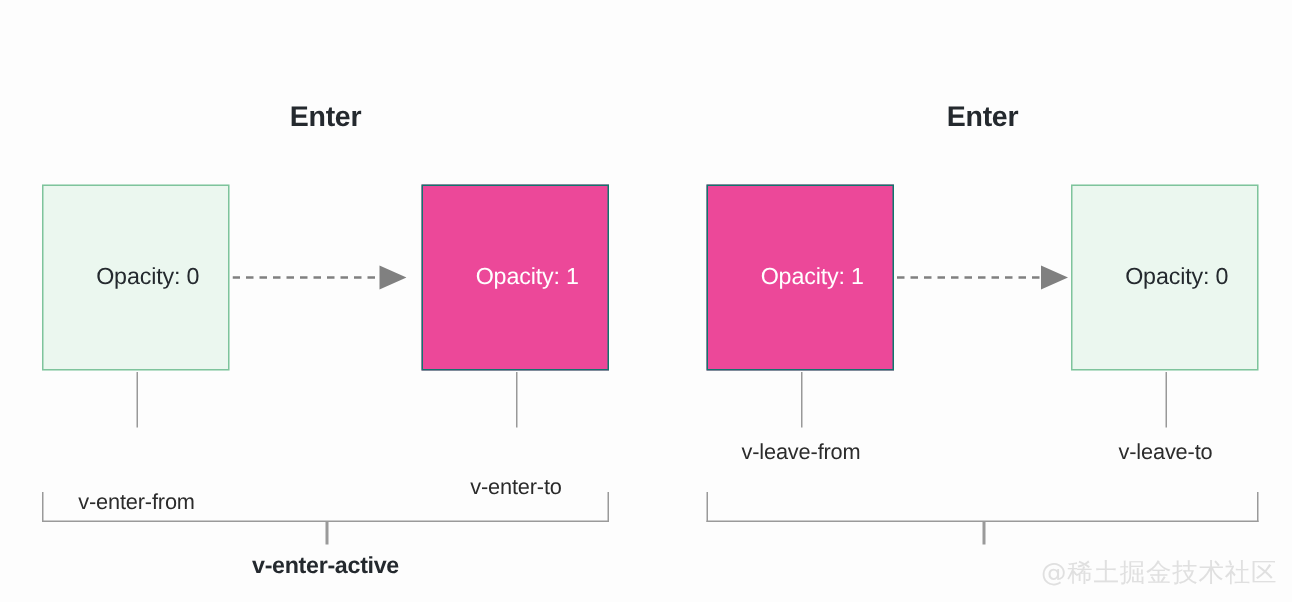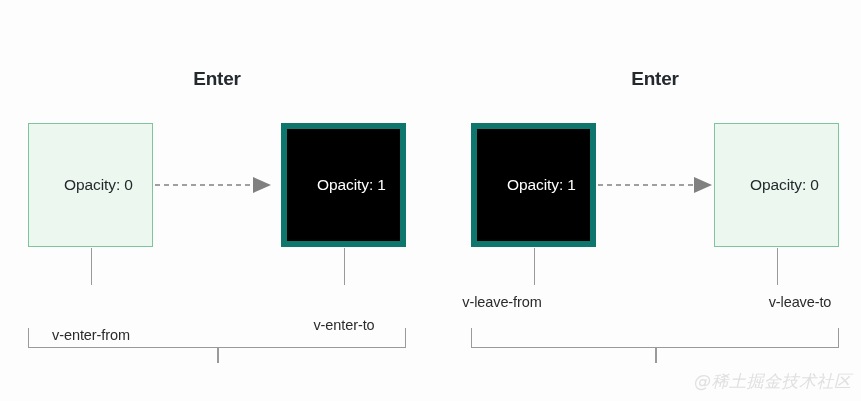--- a/index.html
+++ b/index.html
@@ -37,22 +37,22 @@
     height: 124px;
     box-sizing: border-box;
     display: flex;
     align-items: center;
     justify-content: center;
     font-size: 15.5px;
     letter-spacing: -0.1px;
     padding-left: 16px;
   }
   .state-box.filled {
-    background: #000000;
-    border: 6px solid #0f766e;
+    background: #ec4899;
+    border: 1px solid #0f766e;
     color: #ffffff;
   }
   .state-box.hollow {
     background: #ebf7ef;
     border: 1.5px solid #7ec49c;
     color: #24292e;
   }
   .box-label {
     pointer-events: none;
   }
@@ -96,51 +96,51 @@
     position: absolute;
   }
   .watermark {
     position: absolute;
     font-size: 17px;
     color: #e0e0e0;
     white-space: nowrap;
     font-family: "DejaVu Sans", sans-serif;
     letter-spacing: 0.5px;
     user-select: none;
-    font-style: italic;
   }
 </style>
 </head>
 <body>
 
 <div id="diagram">
     <div class="section-title" style="left: 217px; top: 68px;">Enter</div>
     <div class="state-box hollow" style="left: 28px; top: 123px;">
       <span class="box-label">Opacity: 0</span>
     </div>
     <div class="leader-line" style="left: 91px; top: 248px; height: 37px;"></div>
     <div class="pin-label" style="left: 91px; top: 294px; margin-top: 33px;">v-enter-from</div>
     <div class="state-box filled" style="left: 281px; top: 123px;">
       <span class="box-label">Opacity: 1</span>
     </div>
     <div class="leader-line" style="left: 344px; top: 248px; height: 37px;"></div>
     <div class="pin-label" style="left: 344px; top: 294px; margin-top: 23px;">v-enter-to</div>
     <div class="bracket" style="left: 28px; top: 328px; width: 378px; height: 20px;"></div>
     <div class="bracket-tick" style="left: 217px; top: 348px;"></div>
+    <div class="active-label" style="left: 217px; top: 369px;">v-enter-active</div>
     <div class="section-title" style="left: 655px; top: 68px;">Enter</div>
     <div class="state-box filled" style="left: 471px; top: 123px;">
       <span class="box-label">Opacity: 1</span>
     </div>
     <div class="leader-line" style="left: 534px; top: 248px; height: 37px;"></div>
-    <div class="pin-label" style="left: 502px; top: 294px;">v-leave-from</div>
+    <div class="pin-label" style="left: 534px; top: 294px;">v-leave-from</div>
     <div class="state-box hollow" style="left: 714px; top: 123px;">
       <span class="box-label">Opacity: 0</span>
     </div>
     <div class="leader-line" style="left: 777px; top: 248px; height: 37px;"></div>
-    <div class="pin-label" style="left: 800px; top: 294px; text-align: center;">v-leave-to</div>
+    <div class="pin-label" style="left: 777px; top: 294px; text-align: center;">v-leave-to</div>
     <div class="bracket" style="left: 471px; top: 328px; width: 368px; height: 20px;"></div>
     <div class="bracket-tick" style="left: 655px; top: 348px;"></div>
     <svg class="arrow-svg" width="116" height="20" style="left: 155px; top: 175px;">
       <line x1="0" y1="10" x2="98" y2="10" stroke="#808080" stroke-width="1.6" stroke-dasharray="5,4"></line>
       <polygon points="98,2 116,10 98,18" fill="#808080"></polygon>
     </svg>
     <svg class="arrow-svg" width="114" height="20" style="left: 598px; top: 175px;">
       <line x1="0" y1="10" x2="96" y2="10" stroke="#808080" stroke-width="1.6" stroke-dasharray="5,4"></line>
       <polygon points="96,2 114,10 96,18" fill="#808080"></polygon>
     </svg>

